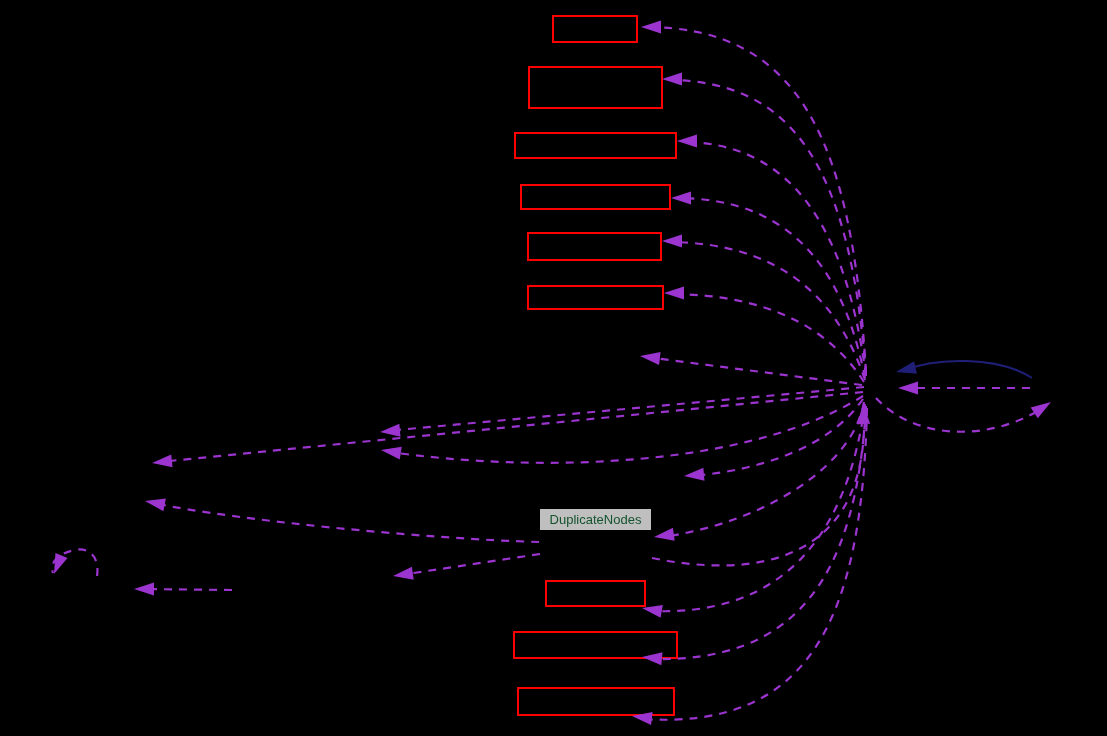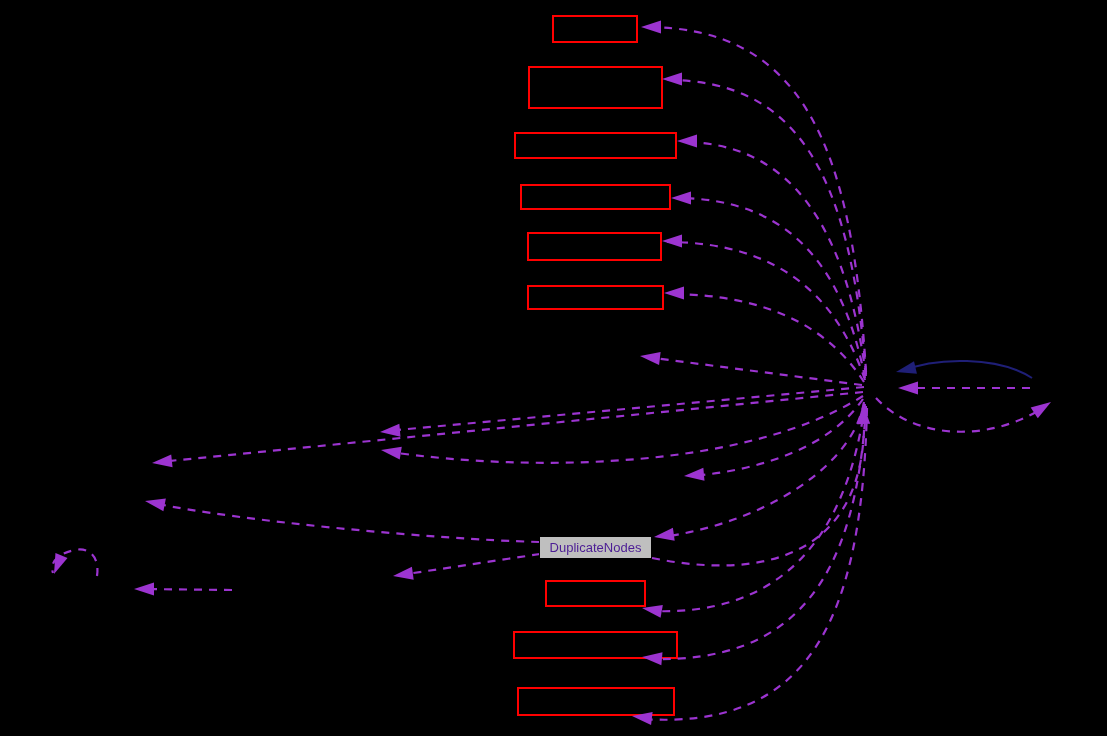--- a/index.html
+++ b/index.html
@@ -78,16 +78,16 @@
       <polygon points="0,0 -20,6.5 -20,-6.5" fill="#9c34d0" transform="translate(863,404) rotate(268)"></polygon>
       <path d="M 539,542 C 430,539 240,521 153,503" fill="none" stroke="#9c34d0" stroke-width="2.2" stroke-dasharray="8 7"></path>
       <polygon points="0,0 -20,6.5 -20,-6.5" fill="#9c34d0" transform="translate(145,501) rotate(191)"></polygon>
       <path d="M 540,554 L 400,575" fill="none" stroke="#9c34d0" stroke-width="2.2" stroke-dasharray="8 7"></path>
       <polygon points="0,0 -20,6.5 -20,-6.5" fill="#9c34d0" transform="translate(393,576) rotate(172)"></polygon>
       <path d="M 232,590 L 141,589" fill="none" stroke="#9c34d0" stroke-width="2.2" stroke-dasharray="8 7"></path>
       <polygon points="0,0 -20,6.5 -20,-6.5" fill="#9c34d0" transform="translate(134,589) rotate(180)"></polygon>
       <path d="M 97,576 C 100,556 88,547 75,550 C 60,553 49,561 53,573" fill="none" stroke="#9c34d0" stroke-width="2.2" stroke-dasharray="8 7"></path>
       <polygon points="0,0 -20,6.5 -20,-6.5" fill="#9c34d0" transform="translate(54,574) rotate(112)"></polygon>
     </svg>
-  <div class="center-node" style="left: 539px; top: 536px; width: 113px; height: 23px; background: rgb(191, 191, 191); border-color: rgb(0, 0, 0); color: #4c1d95;">
+  <div class="center-node" style="left: 539px; top: 508px; width: 113px; height: 23px; background: rgb(191, 191, 191); border-color: rgb(0, 0, 0); color: #14532d;">
     <span>DuplicateNodes</span>
   </div>
 </div>
 
 </body></html>

